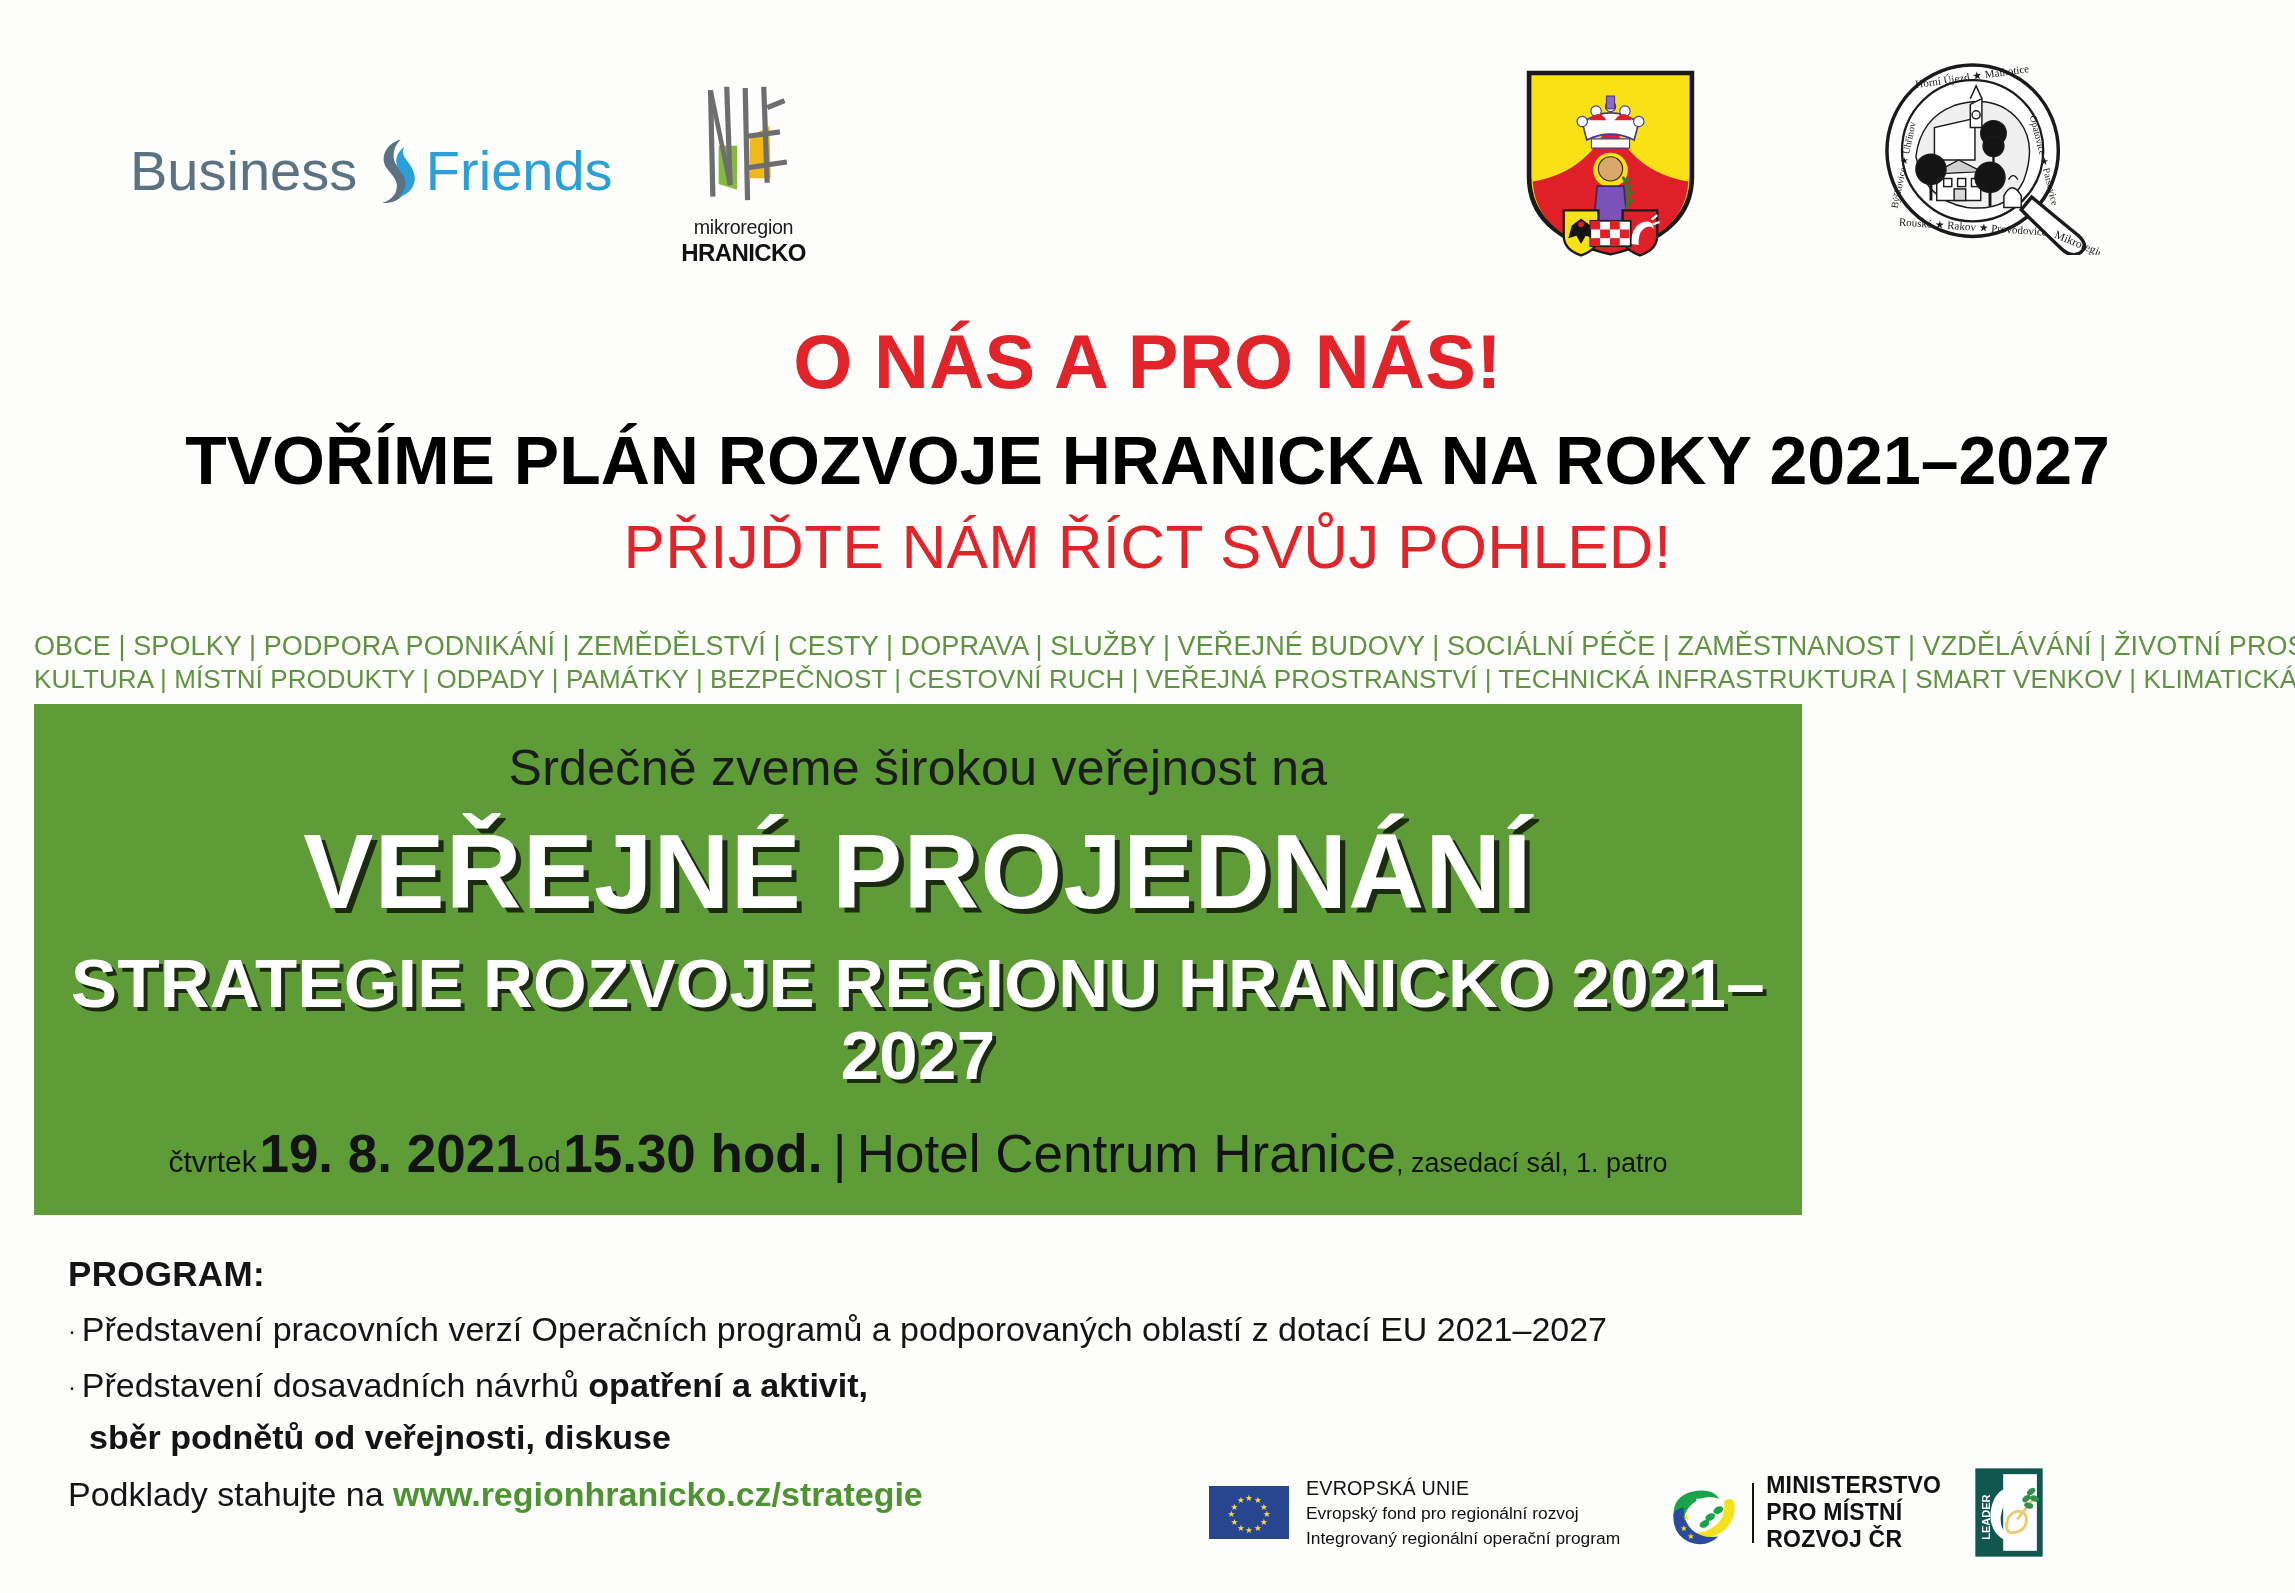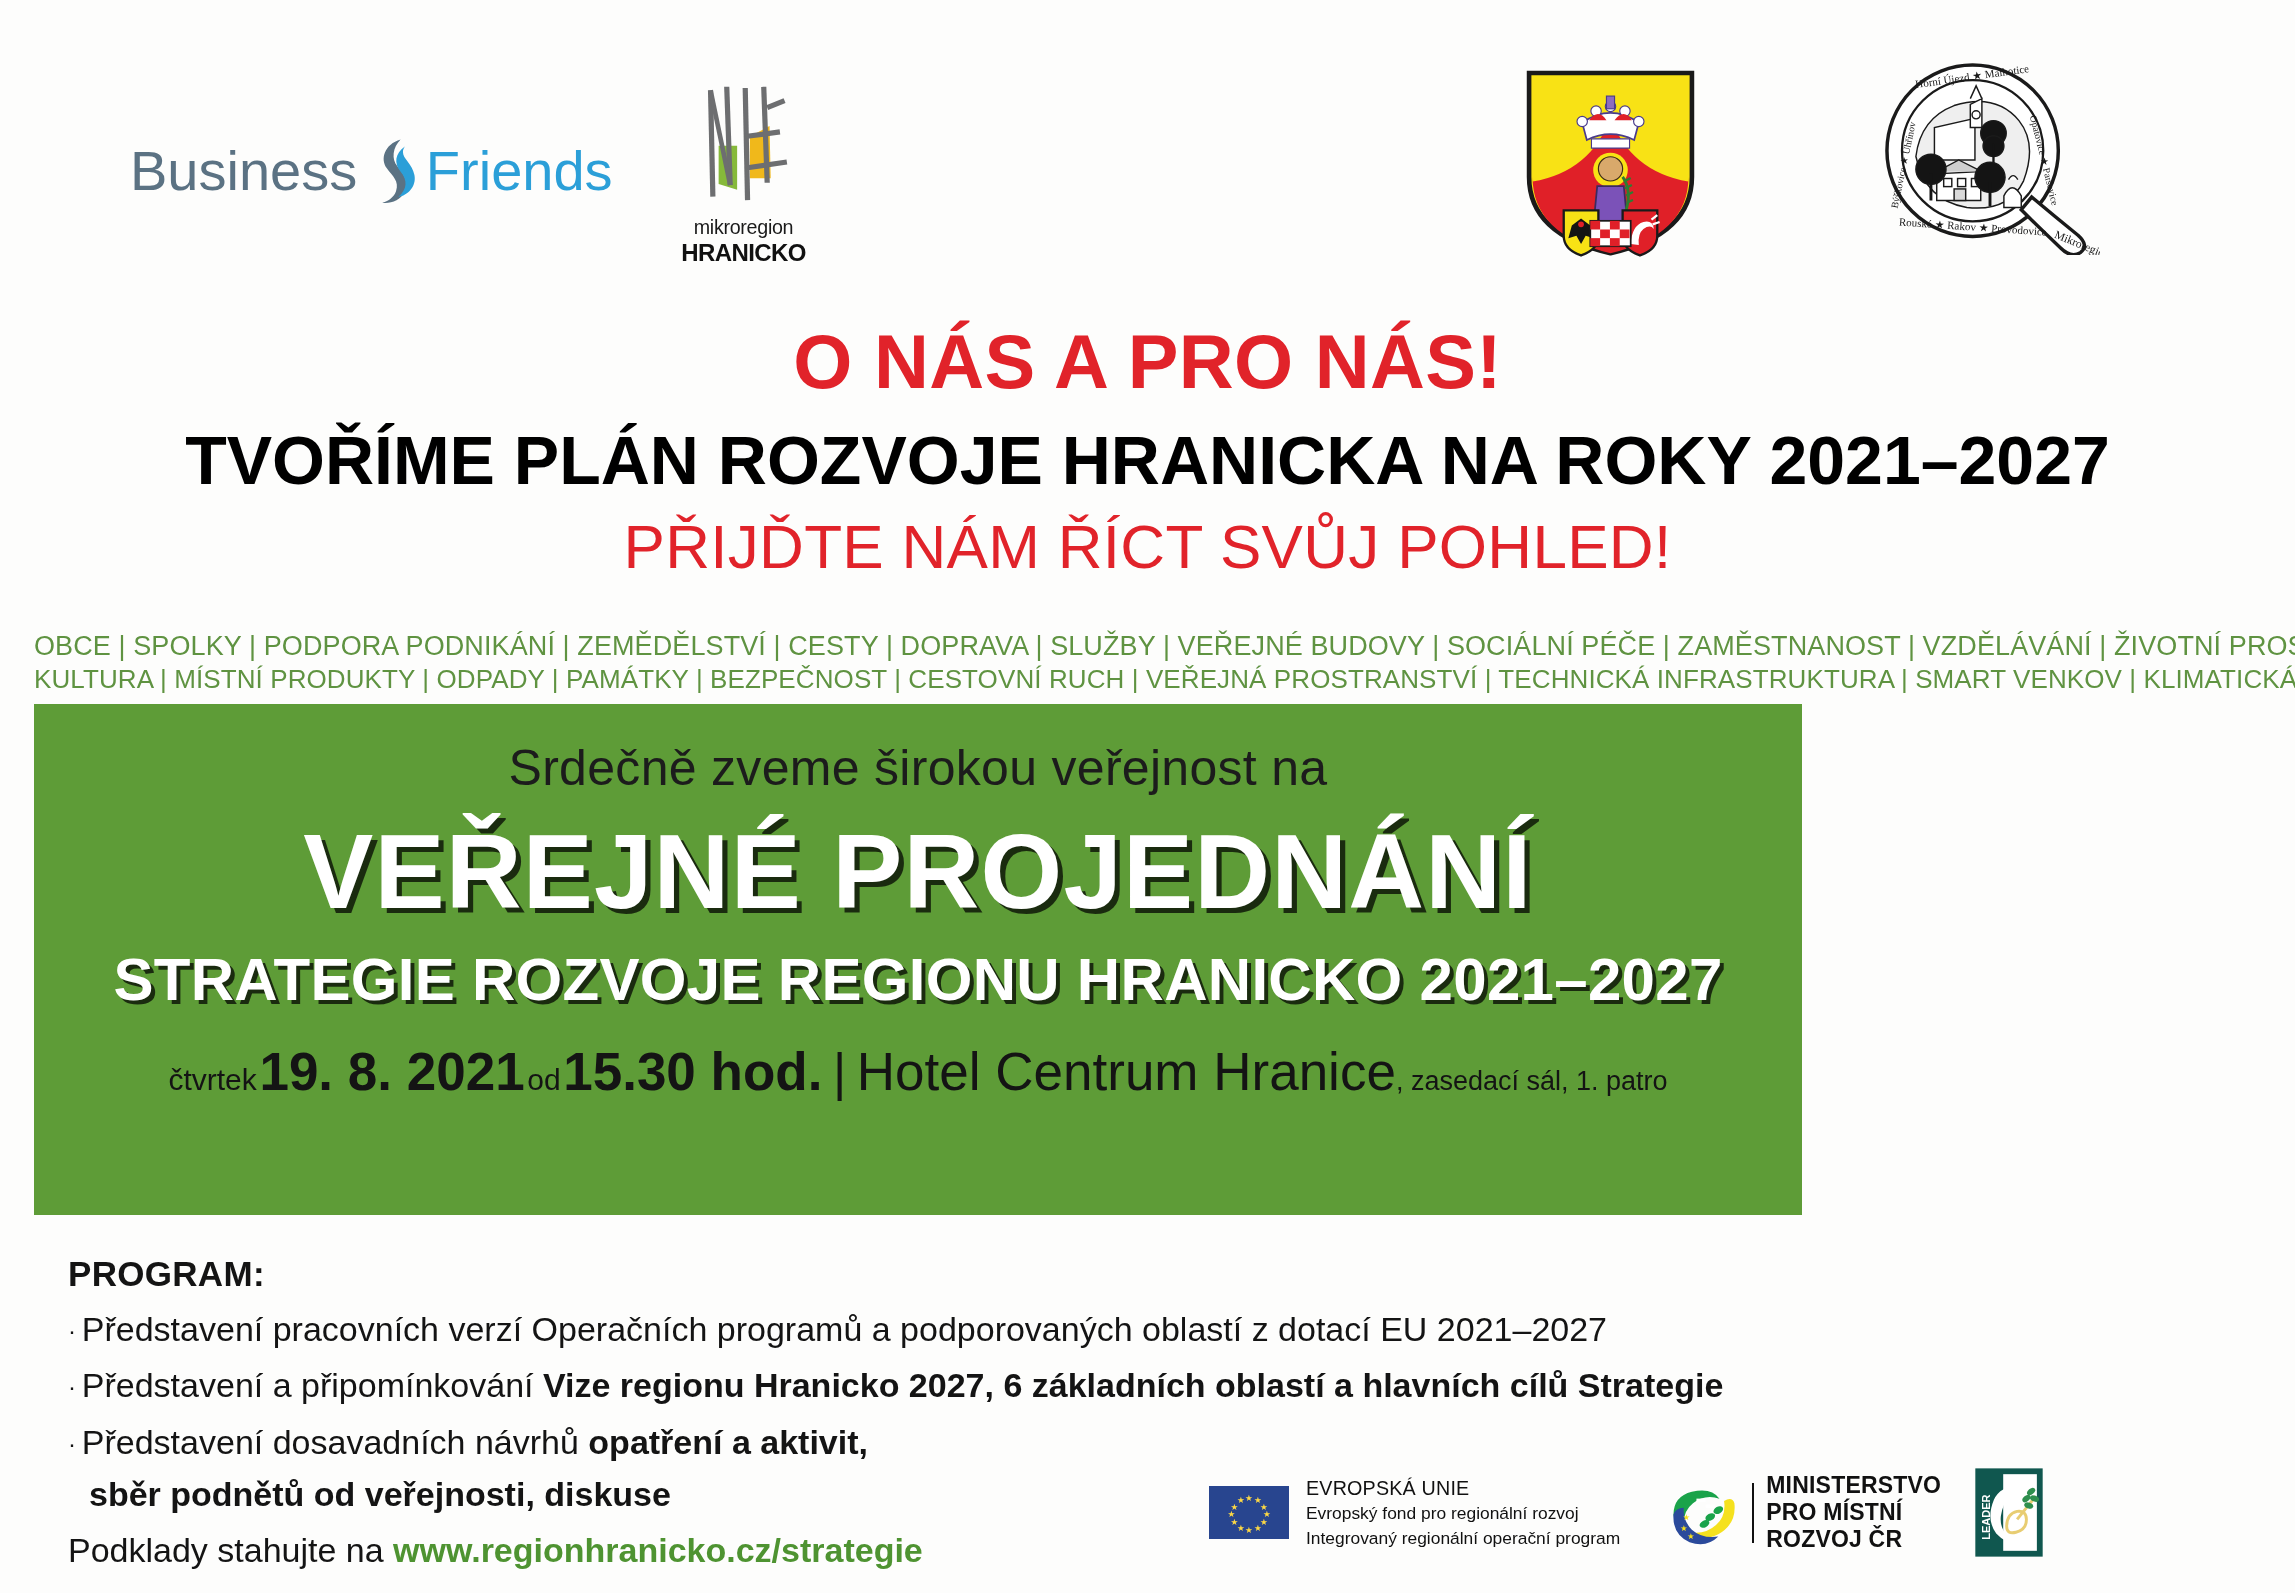--- a/index.html
+++ b/index.html
@@ -147,21 +147,21 @@
     font-size: 105px;
     font-weight: 700;
     color: #ffffff;
     letter-spacing: 1.2px;
     margin-top: 19.7px;
     text-shadow: 5.2px 5.2px 0 rgba(0,0,0,0.72);
     line-height: 1.05;
   }
   .bn-sub {
     font-family: "Liberation Sans", sans-serif;
-    font-size: 60px;
+    font-size: 69px;
     font-weight: 700;
     color: #ffffff;
     letter-spacing: 0.3px;
     margin-top: 21px;
     text-shadow: 4px 4px 0 rgba(0,0,0,0.72);
     line-height: 1.05;
   }
   .bn-when {
     margin-top: 30px;
     color: #141414;
@@ -417,23 +417,20 @@
     </div>
   </div>
 
   <div class="program">
     <div class="pg-title">PROGRAM:</div>
 
     <div class="pg-item">
       <span class="bullet">·</span><span>Představení pracovních verzí Operačních programů a podporovaných oblastí z dotací EU 2021–2027</span>
     </div>
 
-    <div class="pg-item">
-      <span class="bullet">·</span><span>Představení a připomínkování </span><b>Vize regionu Hranicko 2027, 6 základních oblastí a hlavních cílů Strategie</b>
-    </div>
 
     <div class="pg-item">
       <span class="bullet">·</span><span>Představení dosavadních návrhů </span><b>opatření a aktivit,</b>
     </div>
 
     <div class="pg-cont">sběr podnětů od veřejnosti, diskuse</div>
 
     <div class="pg-dl">
       <span>Podklady stahujte na </span><span class="url">www.regionhranicko.cz/strategie</span>
     </div>

